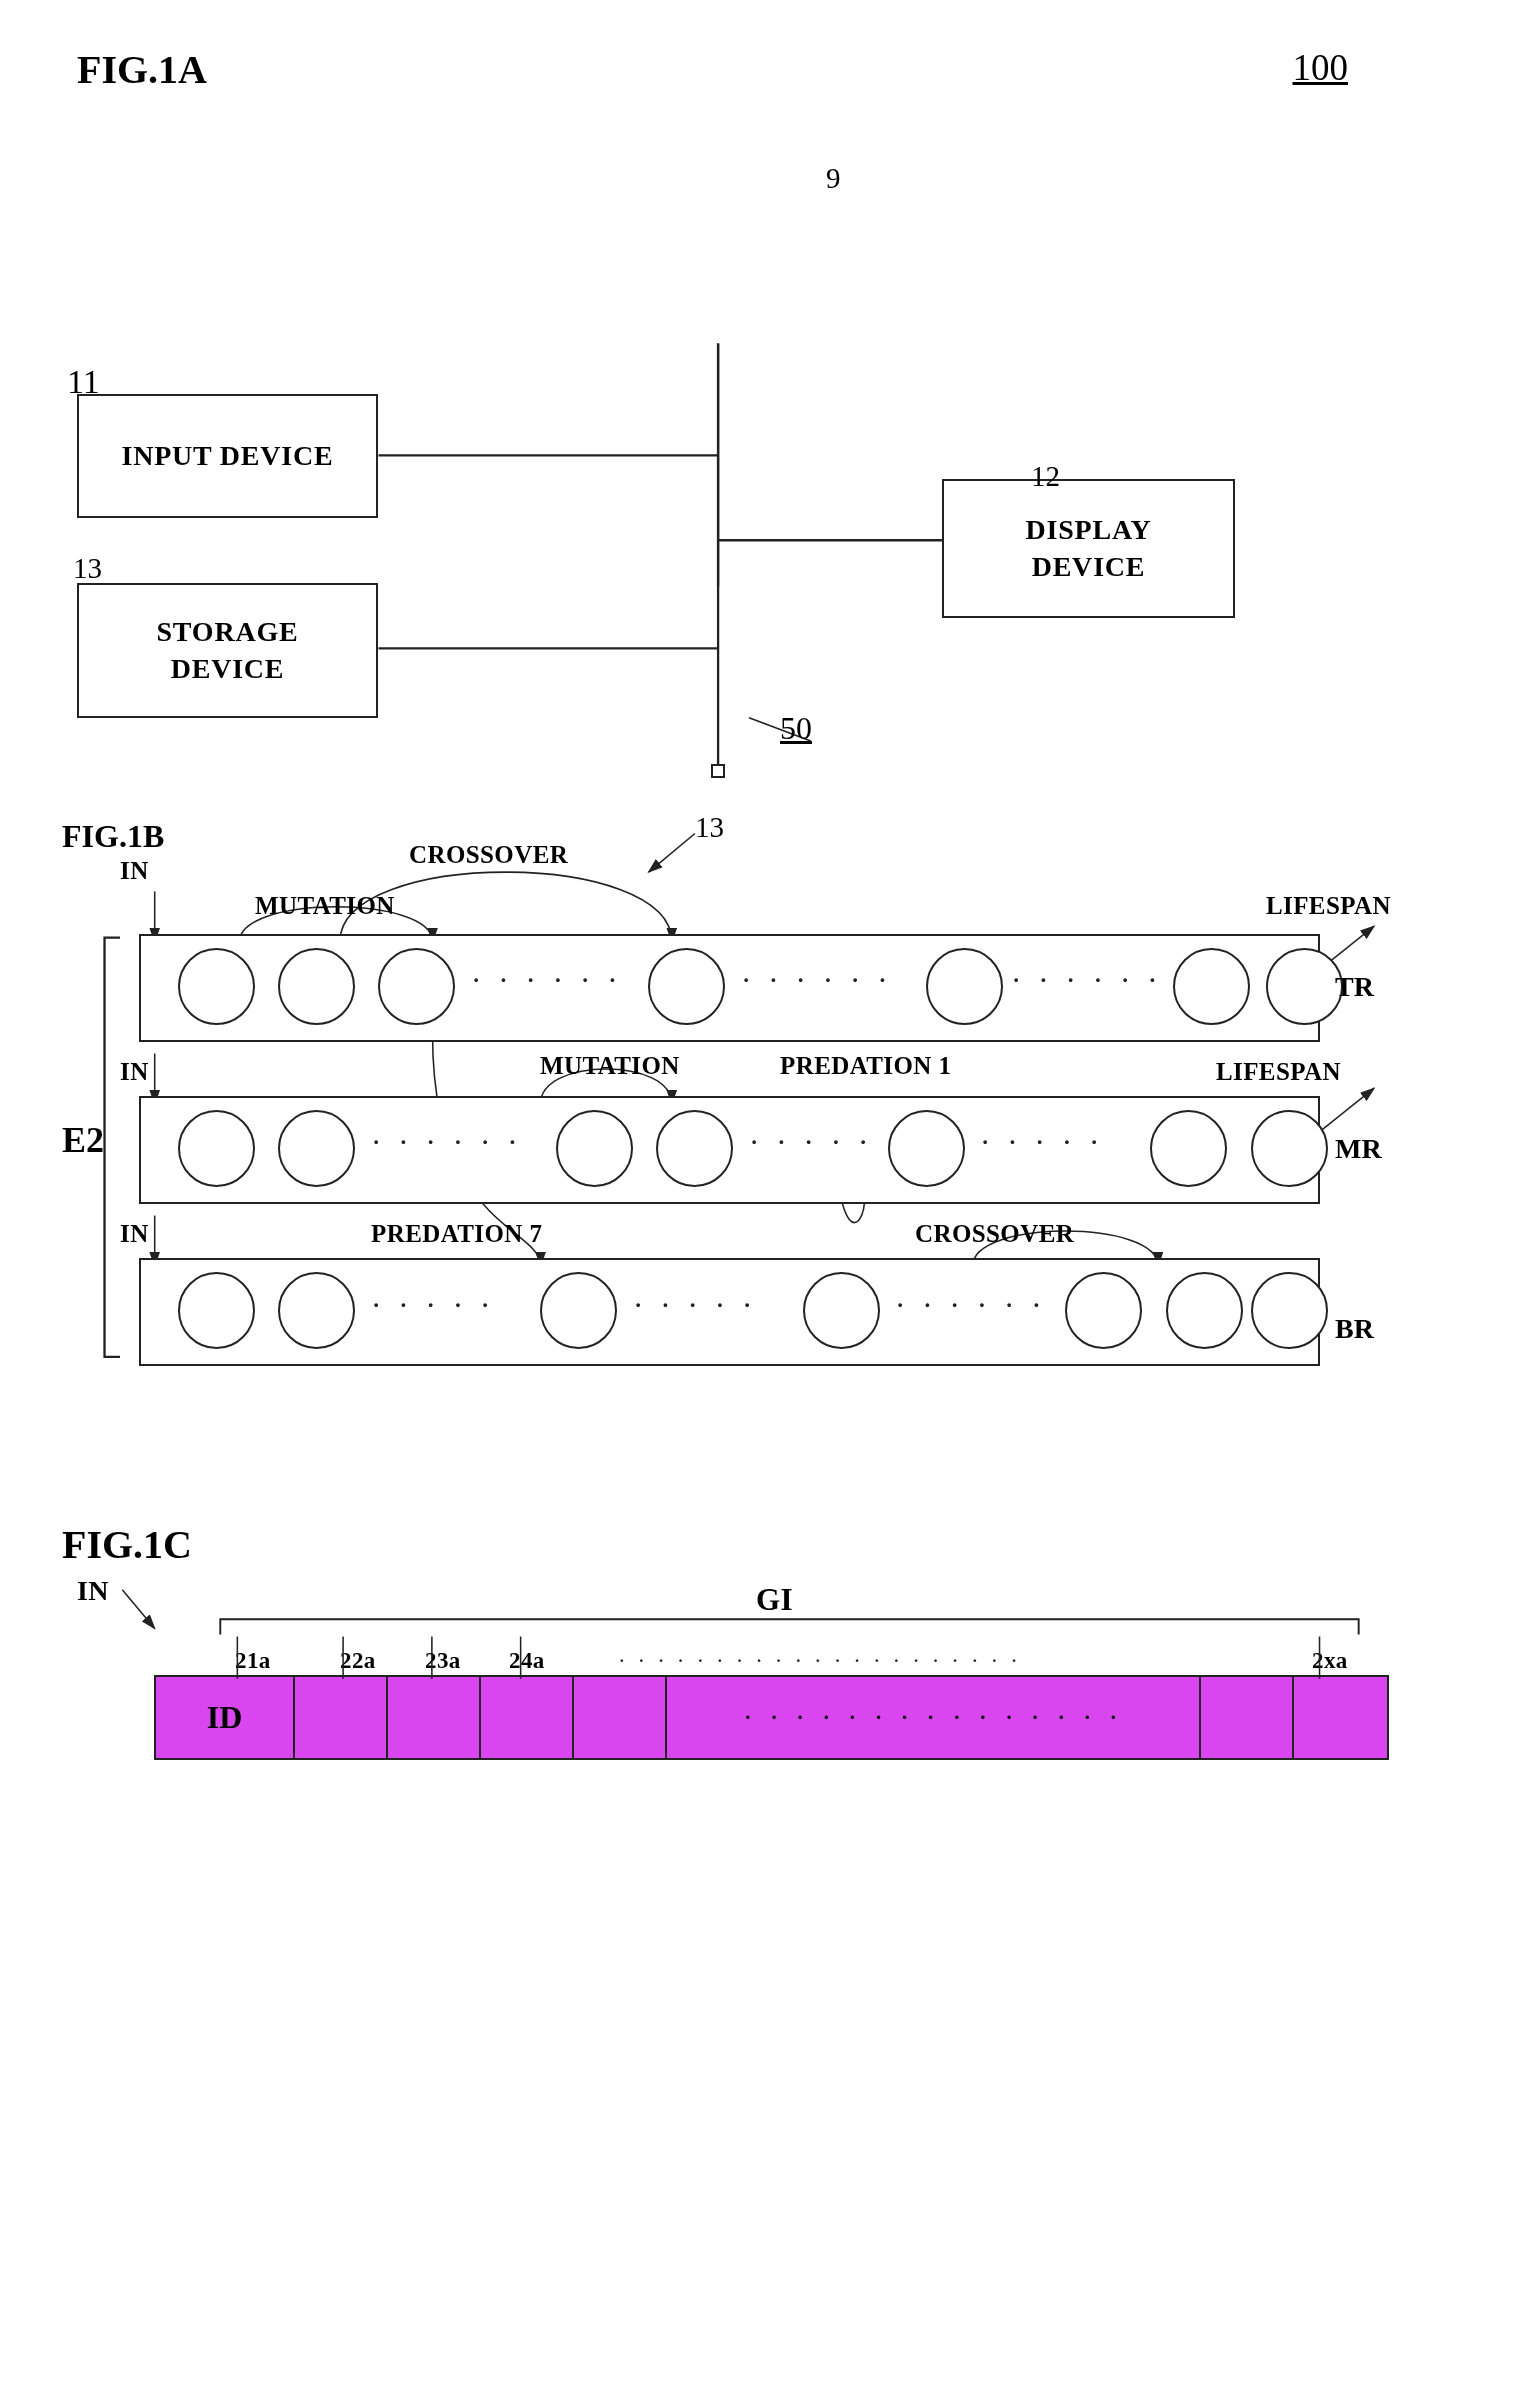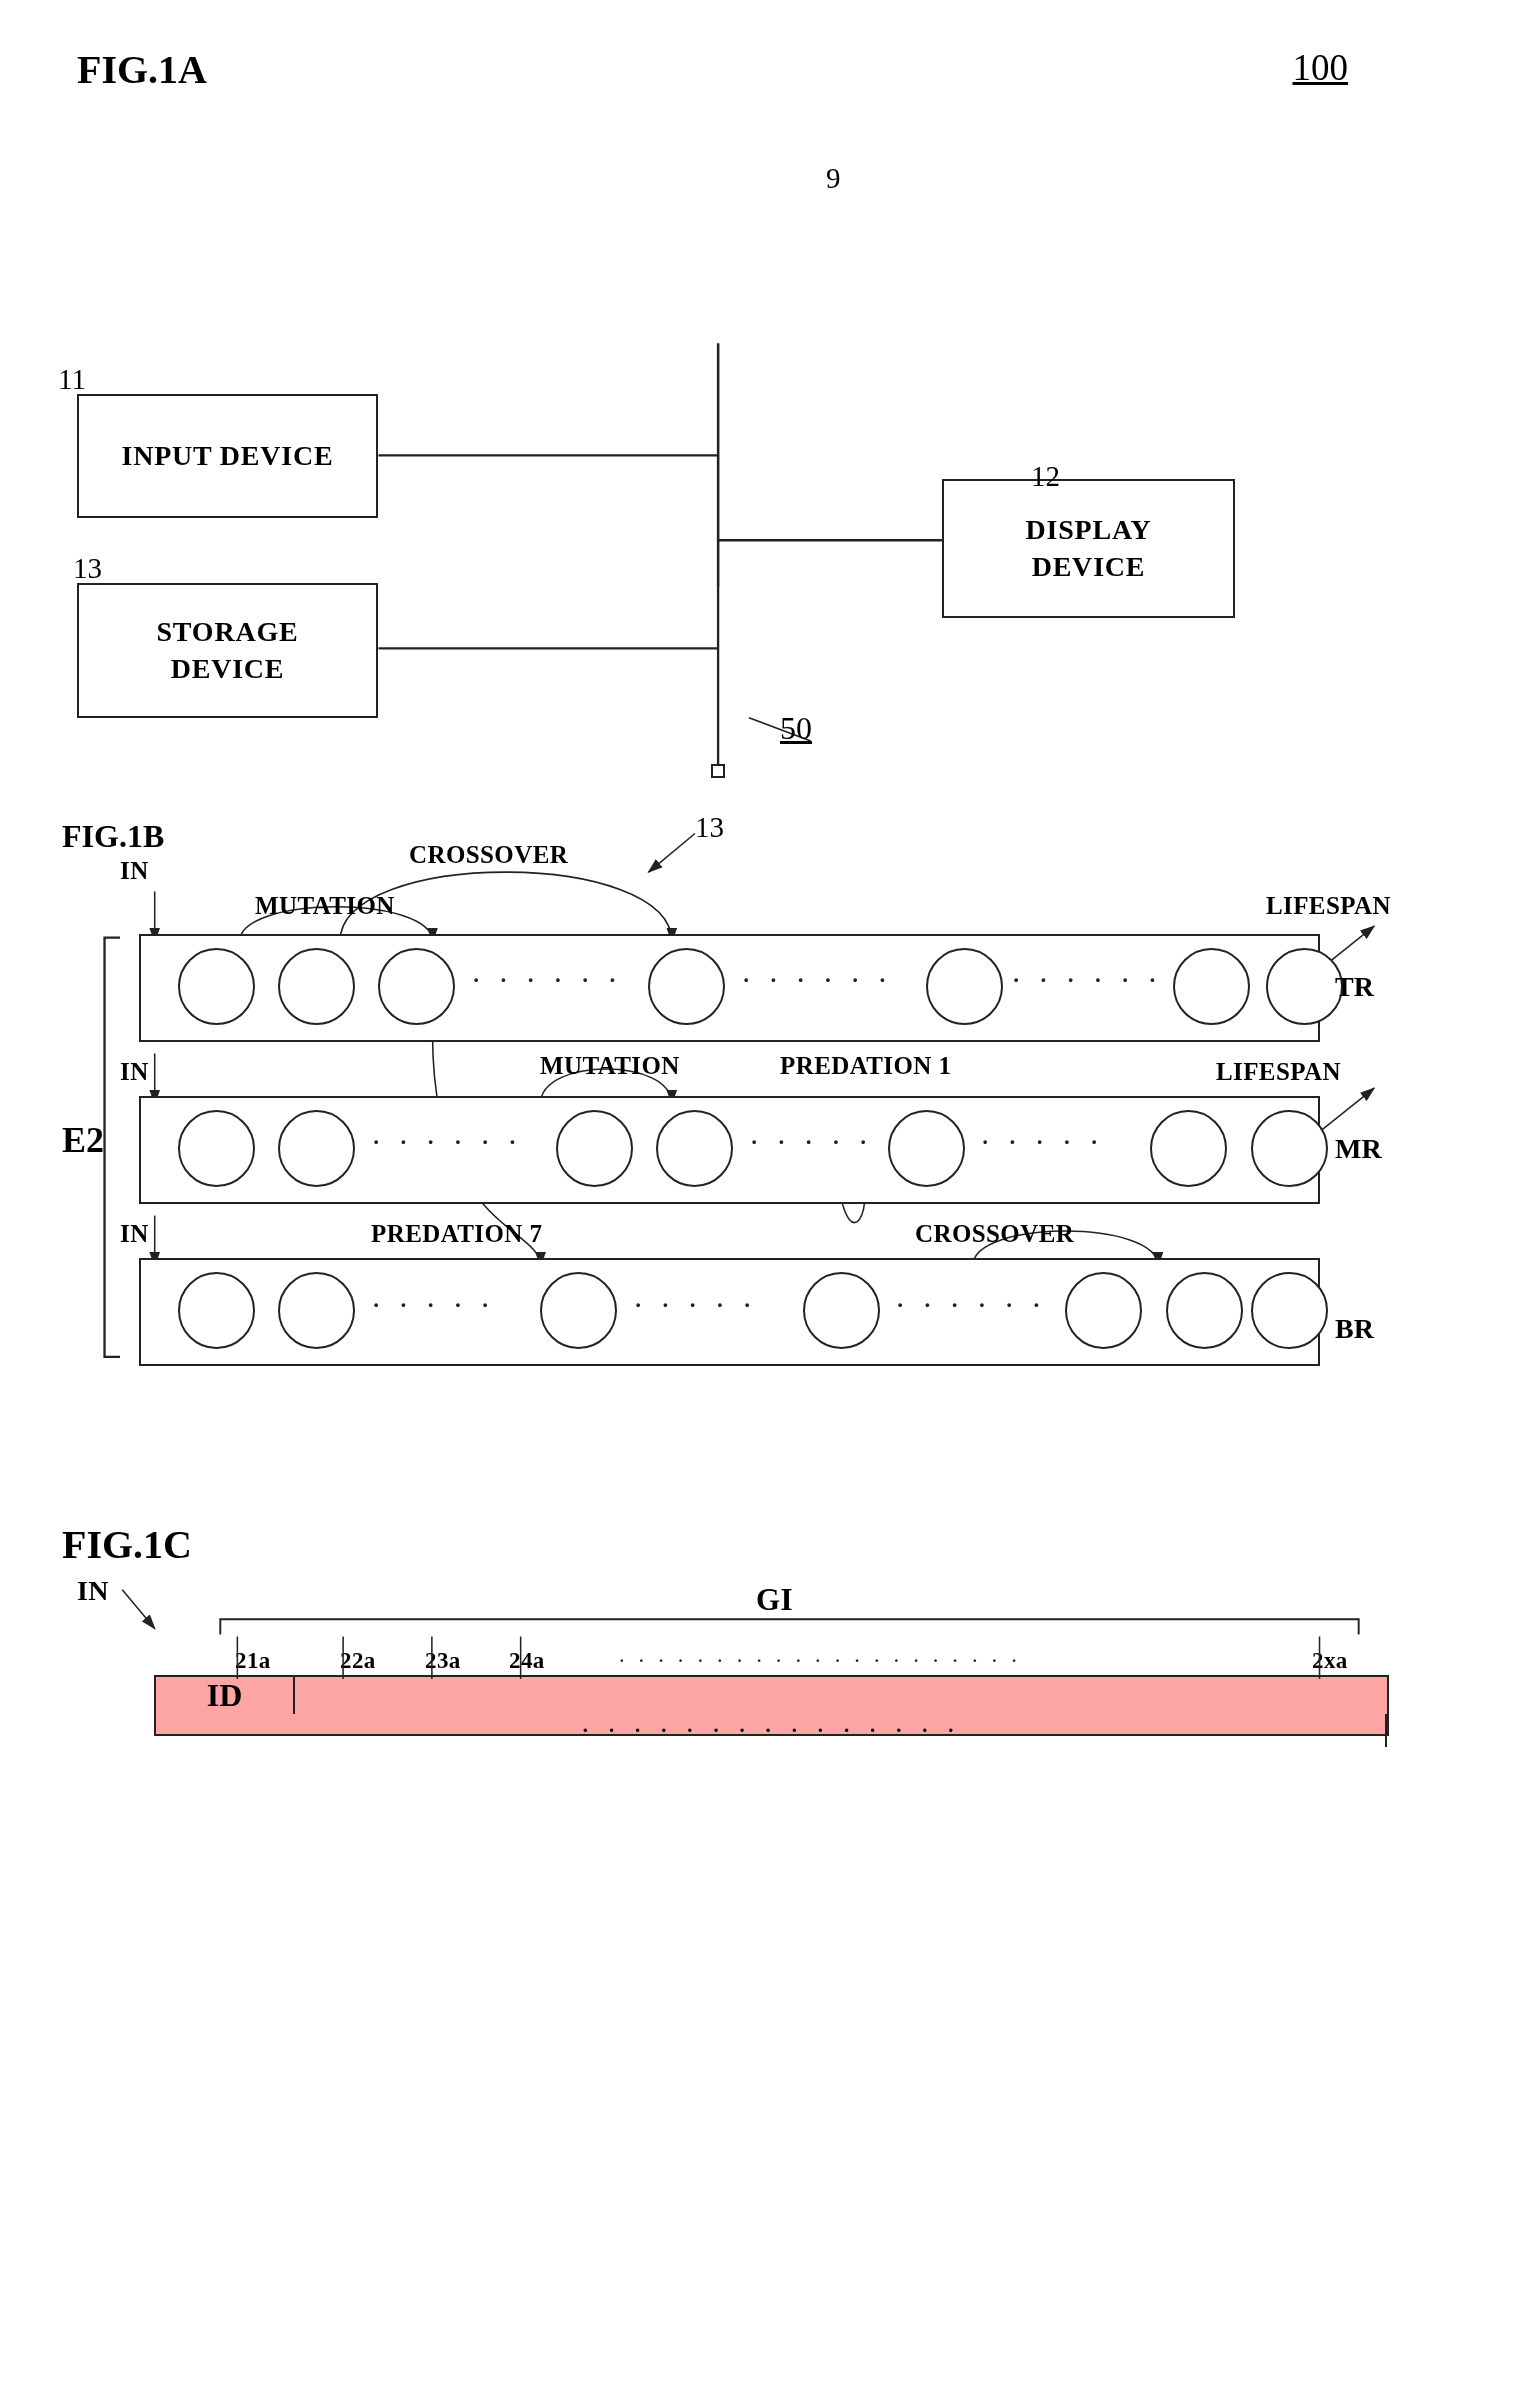--- a/index.html
+++ b/index.html
@@ -193,21 +193,21 @@
 
   </svg>
 
 
   <div class="line-label" style="left:826px; top:162px; font-size:29px;">9</div>
 
   <div class="box" style="left:77px; top:394px; width:301px; height:124px; font-size:28px;">
     <span>INPUT DEVICE</span>
   </div>
 
-  <div class="line-label" style="left:58px; top:363px; font-size:29px;">11</div>
+  <div class="line-label" style="left:67px; top:363px; font-size:34px;">11</div>
 
   <div class="box" style="left:942px; top:479px; width:293px; height:139px; font-size:28px; text-align:center; line-height:1.3;">
     DISPLAY<br>DEVICE
   </div>
 
   <div class="line-label" style="left:1031px; top:460px; font-size:29px;">12</div>
 
   <div class="box" style="left:77px; top:583px; width:301px; height:135px; font-size:28px; text-align:center; line-height:1.3;">
     STORAGE<br>DEVICE
   </div>
@@ -291,21 +291,21 @@
   <div class="arrow-label" style="left:756px; top:1582px; font-size:31px; font-weight:bold;">GI</div>
 
   <div class="arrow-label" style="left:235px; top:1648px; font-size:23px;">21a</div>
   <div class="arrow-label" style="left:340px; top:1648px; font-size:23px;">22a</div>
   <div class="arrow-label" style="left:425px; top:1648px; font-size:23px;">23a</div>
   <div class="arrow-label" style="left:509px; top:1648px; font-size:23px;">24a</div>
 
   <div class="dots-text" style="left:618px; top:1648px; font-size:23px; letter-spacing:3.1px;">· · · · · · · · · · · · · · · · · · · · ·</div>
   <div class="arrow-label" style="left:1312px; top:1648px; font-size:23px;">2xa</div>
 
-  <div style="position:absolute; left:154px; top:1675px; width:1235px; height:61px; border:2.3px solid #222; background:#fca5a5; display:flex; align-items:stretch;flex-direction:column;">
+  <div style="position:absolute; left:154px; top:1675px; width:1235px; height:85px; border:2.3px solid #222; background:#d946ef; display:flex; align-items:stretch;">
 
     <div style="width:139px; border-right:2.3px solid #222; display:flex; align-items:center; justify-content:center; font-size:32px; font-weight:bold; flex-shrink:0;">
       <span>ID</span>
     </div>
 
     <div style="width:93px; border-right:2.3px solid #222; flex-shrink:0;"></div>
 
     <div style="width:93px; border-right:2.3px solid #222; flex-shrink:0;"></div>
 
     <div style="width:93px; border-right:2.3px solid #222; flex-shrink:0;"></div>

